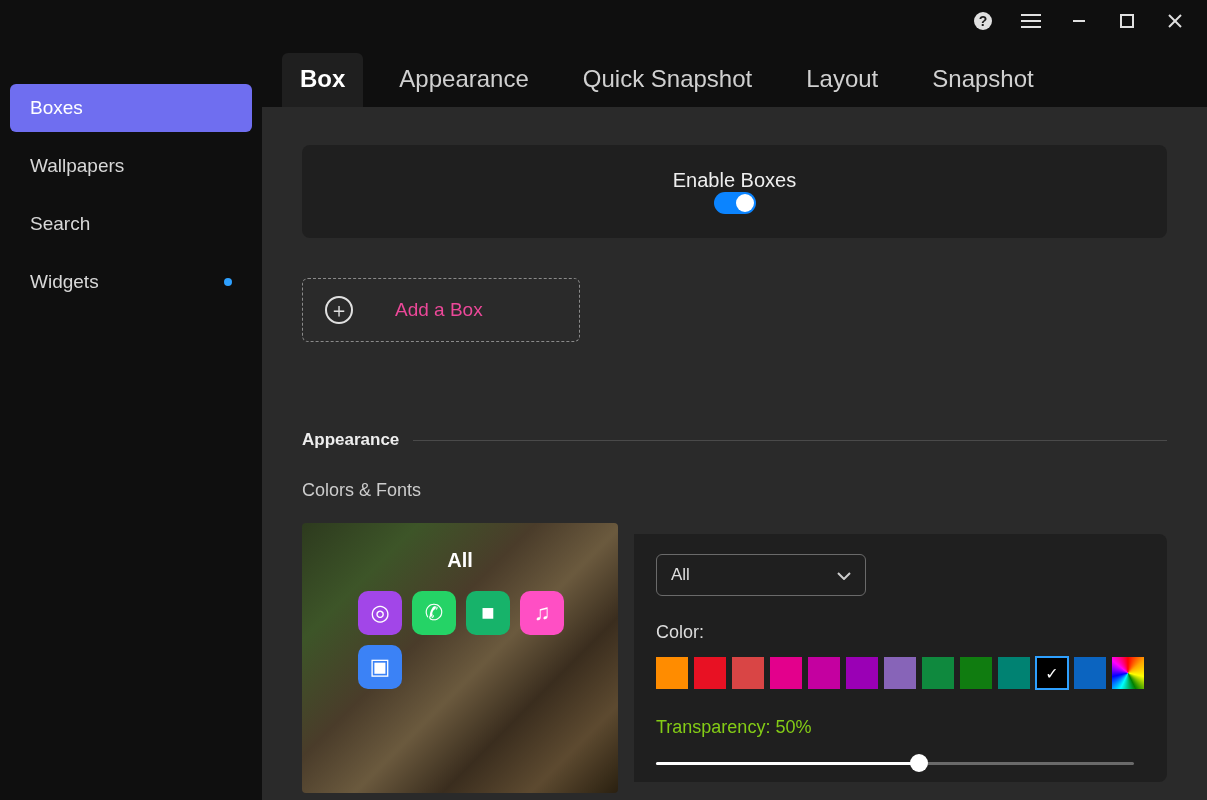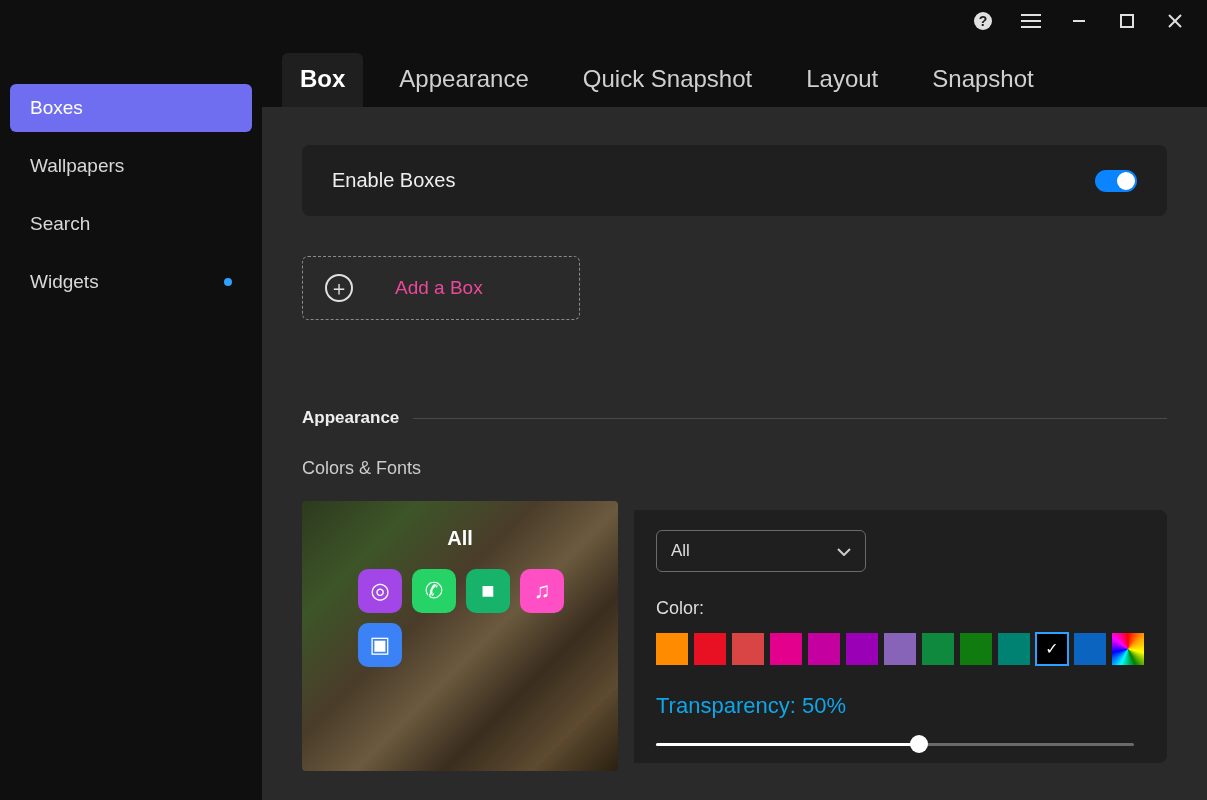--- a/index.html
+++ b/index.html
@@ -26,21 +26,21 @@
 .titlebar .tb-btn { width: 20px; height: 20px; display: flex; align-items: center; justify-content: center; cursor: pointer; color: #e0e0e0; }
 
 .tabs { display: flex; gap: 18px; background: #0f0f0f; padding: 0 20px; height: 65px; align-items: flex-end; }
 .tab { padding: 12px 18px 14px; font-size: 24px; color: #d0d0d0; cursor: pointer; }
 .tab.active { background: #1f1f1f; color: #fff; font-weight: 600; border-radius: 6px 6px 0 0; }
 
 .content { flex: 1; overflow-y: auto; padding: 38px 40px 20px; background: #2a2a2a; position: relative; }
 .scroll-track { position: absolute; right: 0; top: 107px; width: 7px; height: 98px; background: #6a6a6a; border-radius: 4px; }
 
 
-.card { background: #1f1f1f; border-radius: 8px; padding: 24px 30px; display: flex; justify-content: space-between; align-items: center; }
+.card { background: #1f1f1f; border-radius: 8px; padding: 24px 30px; display: flex; justify-content: space-between; align-items: center; flex-direction: column; }
 .card-label { font-size: 20px; color: #eee; }
 .toggle { width: 42px; height: 22px; background: #0b84ff; border-radius: 11px; position: relative; cursor: pointer; }
 .toggle::after { content: ""; position: absolute; right: 2px; top: 2px; width: 18px; height: 18px; background: #fff; border-radius: 50%; }
 
 
 .add-box { margin-top: 40px; width: 278px; height: 64px; border: 1.5px dashed #8a8a8a; border-radius: 6px; display: flex; align-items: center; gap: 42px; padding-left: 22px; cursor: pointer; }
 .plus-circ { width: 28px; height: 28px; border: 2px solid #e0e0e0; border-radius: 50%; display: flex; align-items: center; justify-content: center; font-size: 20px; line-height: 1; }
 .add-box-label { font-size: 19px; color: #ec4899; }
 
 
@@ -66,21 +66,21 @@
 
 .controls { flex: 1; background: #1f1f1f; border-radius: 0 8px 8px 0; padding: 20px 22px 10px; }
 .dropdown { width: 210px; height: 42px; border: 1px solid #6a6a6a; border-radius: 6px; display: flex; align-items: center; justify-content: space-between; padding: 0 14px; cursor: pointer; font-size: 17px; color: #ddd; }
 .control-label { margin-top: 26px; font-size: 18px; color: #ddd; }
 .swatches { margin-top: 14px; display: flex; gap: 6px; }
 .swatch { width: 32px; height: 32px; cursor: pointer; position: relative; }
 .swatch.selected { outline: 2px solid #2ea0ff; outline-offset: -1px; }
 .swatch.selected::after { content:"✓"; position:absolute; inset:0; display:flex; align-items:center; justify-content:center; color:#fff; font-size:16px; }
 .swatch.rainbow { background: conic-gradient(red,orange,yellow,green,cyan,blue,magenta,red); }
 
-.transp-row { margin-top: 28px; font-size: 22px; color: #0ea5e9; }
+.transp-row { margin-top: 28px; font-size: 18px; color: #84cc16; }
 .slider { margin-top: 16px; position: relative; height: 18px; width: 478px; }
 .slider-track { position: absolute; top: 8px; left: 0; right: 0; height: 3px; background: #6a6a6a; border-radius: 2px; }
 .slider-fill { position: absolute; top: 8px; left: 0; height: 3px; background: #fff; border-radius: 2px; }
 .slider-thumb { position: absolute; top: 0; width: 18px; height: 18px; background: #fff; border-radius: 50%; margin-left: -9px; }
 </style>
 </head>
 <body>
 
 <div class="app">
 

